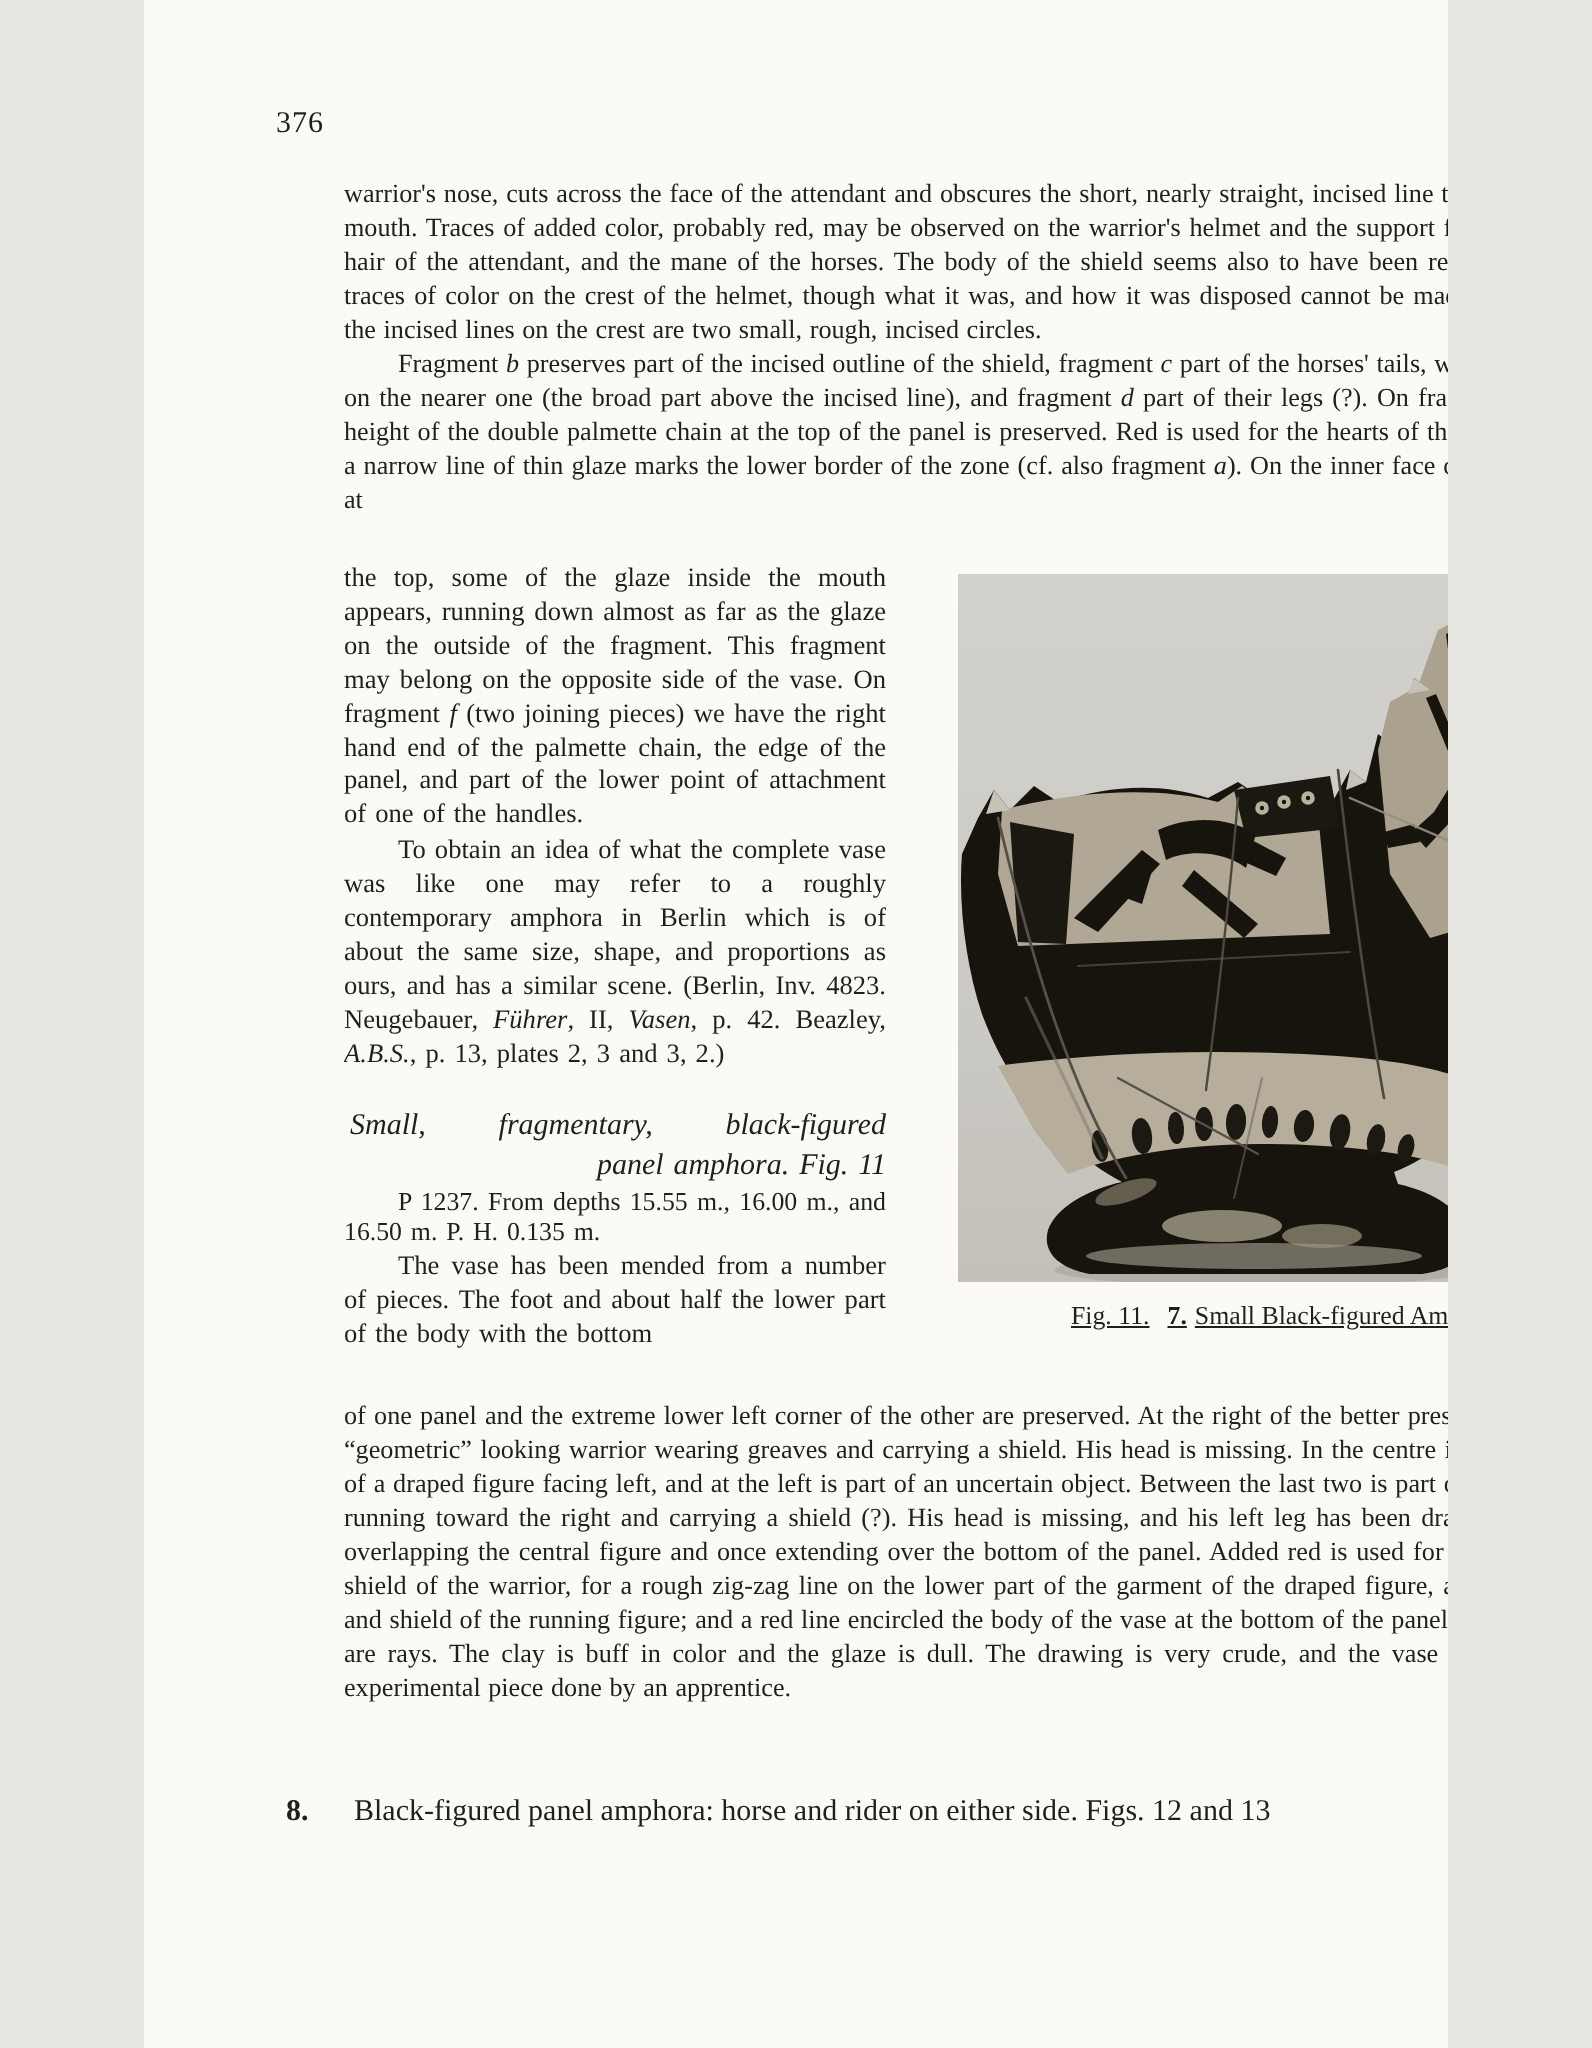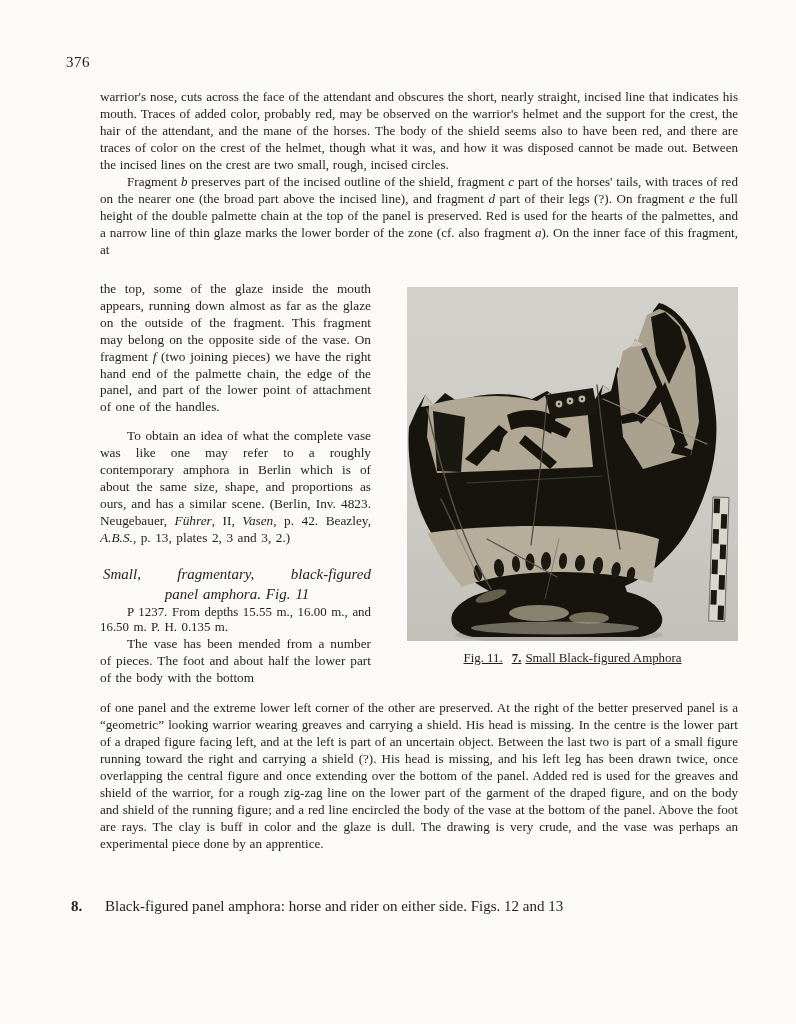--- a/index.html
+++ b/index.html
@@ -1,17 +1,17 @@
 <!DOCTYPE html>
 <html><head>
 <meta charset="utf-8">
 <style>
   html,body { margin:0; padding:0; background:#e9e7e2; }
   .sheet {
-    position:relative; width:796px; height:1024px; margin:0 auto;
+    position:relative; width:652px; height:1024px; margin:0 auto;
     background:#fbfaf6; color:#211f1b; overflow:hidden;
     font-family:"Liberation Serif","DejaVu Serif",serif;
   }
   
   .running-head { position:absolute; top:52px; left:0; width:796px; height:24px; }
   .page-num { position:absolute; left:66px; top:2px; font-size:15px; letter-spacing:.5px; }
   .head-title {
     position:absolute; left:0; right:0; top:2px; text-align:center;
     font-size:16px; letter-spacing:3.5px; word-spacing:4px;
   }
@@ -20,26 +20,26 @@
   .bodytxt { font-size:13.1px; line-height:17px; text-align:justify; word-spacing:.5px; }
   .bodytxt p { margin:0; }
   .indent { text-indent:27px; }
   #blk1 { top:88px; }
   #blk2 { top:281px; display:flex;gap:36px; }
   #blk3 { top:699px; }
   #blk4 { top:896px; }
   .leftcol { width:294px; height:418px; overflow:hidden; font-size:13.3px; line-height:16.9px;
              text-align:justify; word-spacing:1.2px; }
   .leftcol p { margin:0; }
-  .leftcol .para-sp { margin-top:12px; }
+  .leftcol .para-sp { margin-top:1px; }
   
   .entry-head { position:relative; margin-top:17px; padding-left:3px; font-size:15px; line-height:20.5px;font-style:italic; }
   .entry-num { position:absolute; left:-27px; top:0; font-weight:bold; }
   .head-line1 { text-align:justify; text-align-last:justify; }
-  .head-line2 { text-align:center; }
+  .head-line2 { text-align:right; }
   .catalog { margin-top:8px; font-size:12.9px; line-height:15.8px; text-align:justify; }
   .cat-body { margin-top:3px; font-size:13.3px; line-height:16.9px; text-align:justify; word-spacing:1.2px; }
   .entry8-head { position:relative; padding-left:5px; font-size:15px; line-height:20px; }
   .entry8-head .entry-num { left:-29px; }
   #blk4 .catalog { margin-top:14px; font-size:13px; line-height:17px; }
   
   .figcol { width:332px; margin-left:auto;text-decoration:underline; }
   .photo { margin-top:6px; width:331px; height:354px; display:block; }
   .figcaption { margin-top:10px; text-align:center; font-size:12.9px; white-space:nowrap; }
   .figcaption .fc-num { font-weight:bold; margin:0 4px 0 9px; }

